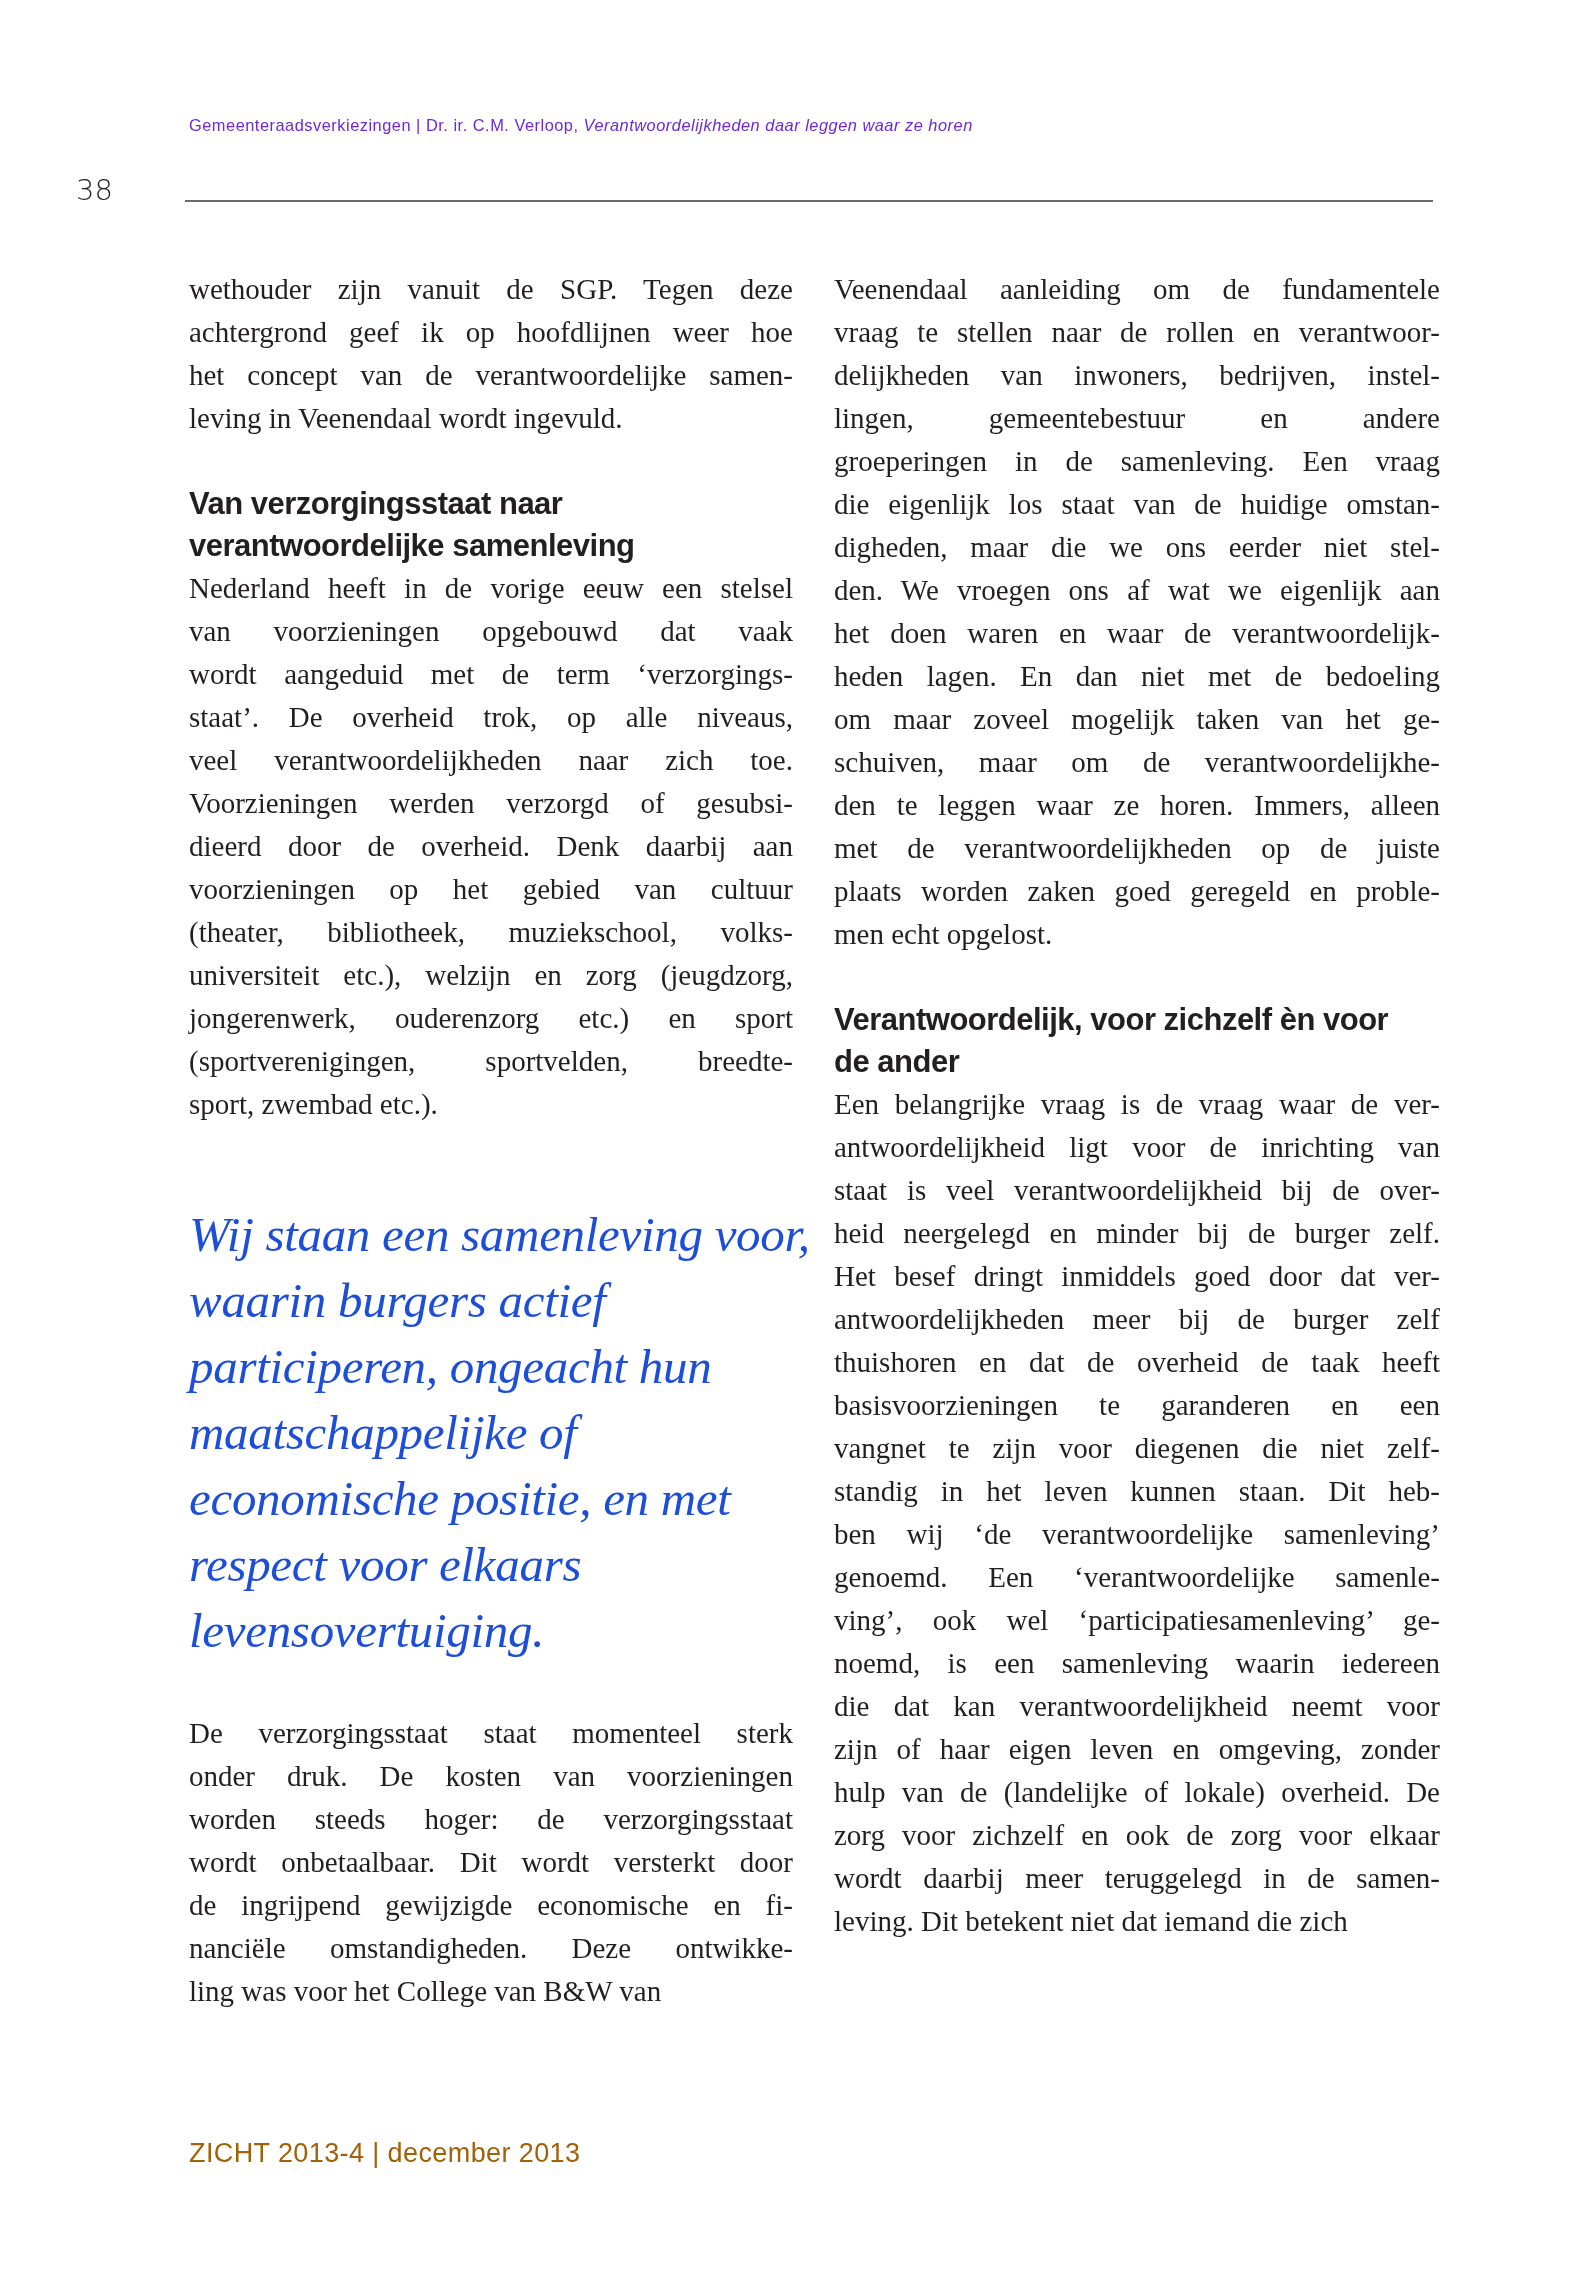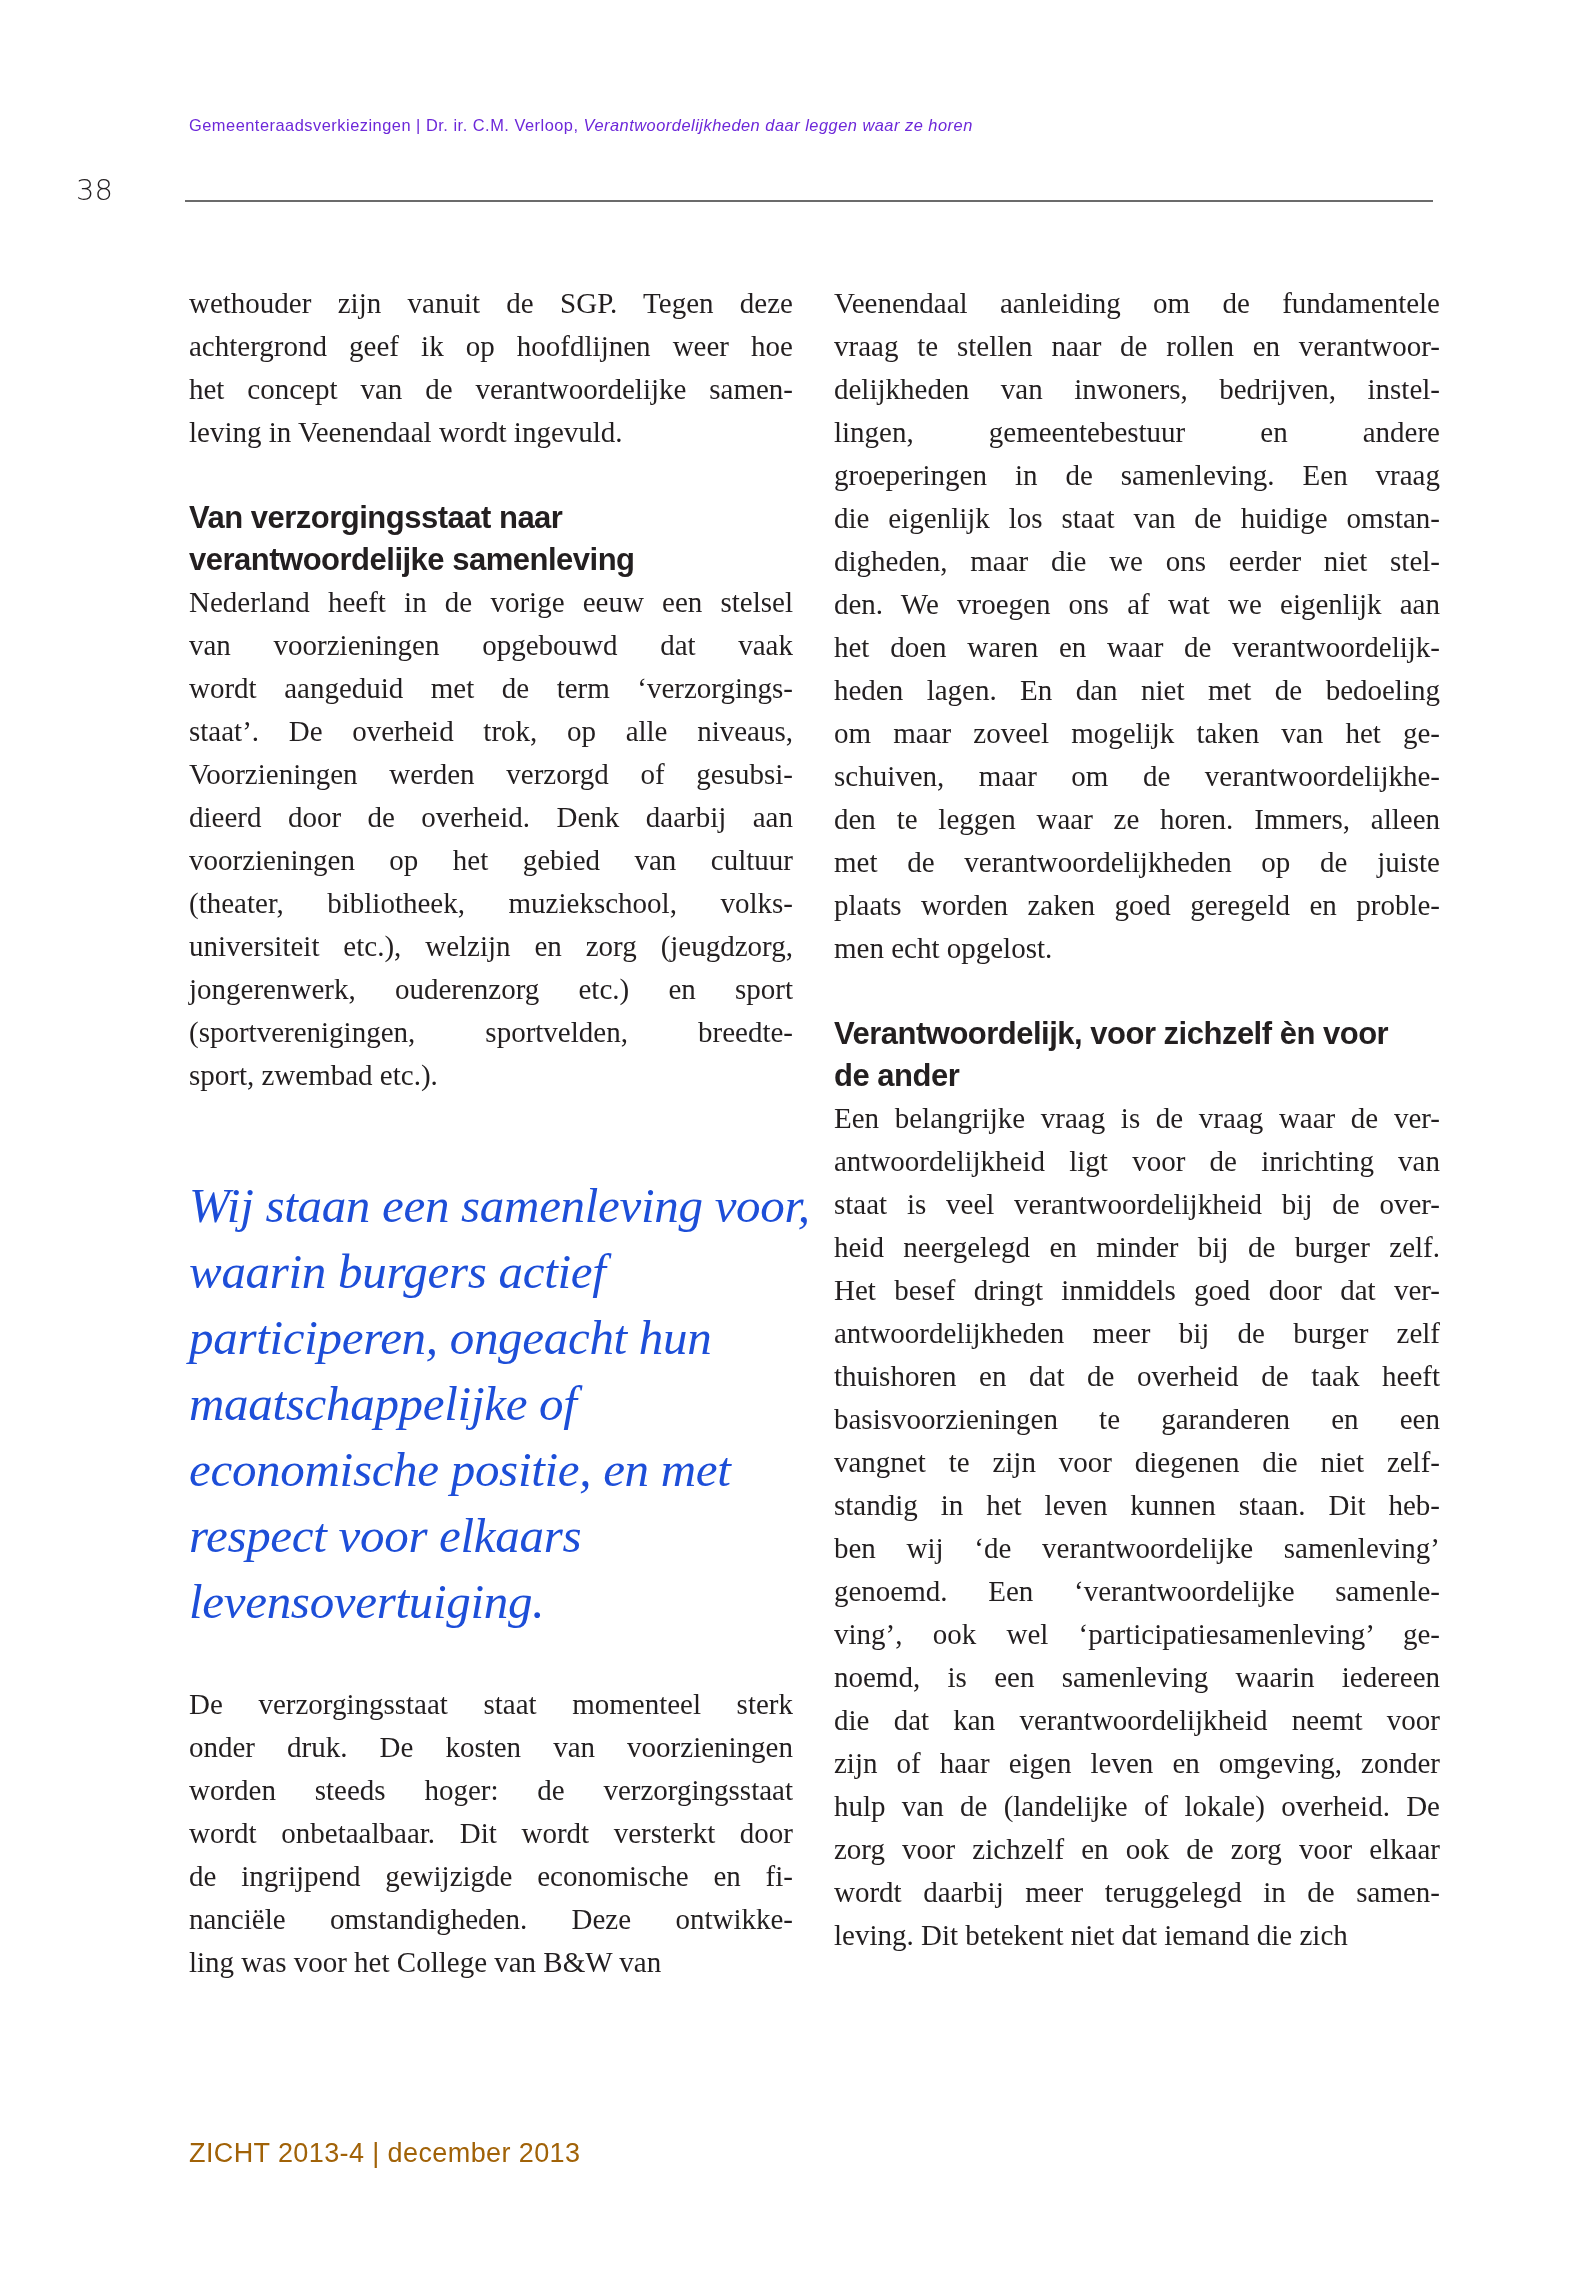--- a/index.html
+++ b/index.html
@@ -8,21 +8,21 @@
     position: absolute; left: 189px; top: 116px;
     font-family: "Liberation Sans", sans-serif; font-size: 16.4px; letter-spacing: 0.5px; color: #6d28d9;
     white-space: nowrap;
   }
   .running-head .it { font-style: italic; }
   .page-num {
     position: absolute; left: 76px; top: 173px;
     font-family: "DejaVu Sans", sans-serif; font-size: 29px; color: #231f20; font-weight: 300;
   }
   .rule { position: absolute; left: 185px; top: 200px; width: 1248px; height: 1.7px; background: #6b6b6b; }
-  .col { position: absolute; top: 282px; width: 604px; font-family: "Liberation Serif", serif; font-size: 29px; line-height: 43px; }
+  .col { position: absolute; top: 268px; width: 604px; font-family: "Liberation Serif", serif; font-size: 29px; line-height: 43px; }
   .col.left { left: 189px; }
   .col.right { left: 834px; width: 606px; }
   .para { margin: 0; text-align: justify; hyphens: manual; }
   .line { display: block; text-align: justify; text-align-last: justify; white-space: nowrap; }
   .line.last { text-align-last: left; }
   .heading {
     font-family: "Liberation Sans", sans-serif; font-weight: bold; font-size: 31px; line-height: 42px;
     letter-spacing: -0.5px; margin: 0; color: #231f20;
   }
   .quote {
@@ -53,20 +53,21 @@
   <div style="height:43px"></div>
   <div class="heading">
       <span class="line last">Van verzorgingsstaat naar</span>
       <span class="line last">verantwoordelijke samenleving</span>
     </div>
   <div class="para">
       <span class="line">Nederland heeft in de vorige eeuw een stelsel</span>
       <span class="line">van voorzieningen opgebouwd dat vaak</span>
       <span class="line">wordt aangeduid met de term ‘verzorgings-</span>
       <span class="line">staat’. De overheid trok, op alle niveaus,</span>
+      <span class="line">veel verantwoordelijkheden naar zich toe.</span>
       <span class="line">Voorzieningen werden verzorgd of gesubsi-</span>
       <span class="line">dieerd door de overheid. Denk daarbij aan</span>
       <span class="line">voorzieningen op het gebied van cultuur</span>
       <span class="line">(theater, bibliotheek, muziekschool, volks-</span>
       <span class="line">universiteit etc.), welzijn en zorg (jeugdzorg,</span>
       <span class="line">jongerenwerk, ouderenzorg etc.) en sport</span>
       <span class="line">(sportverenigingen, sportvelden, breedte-</span>
       <span class="line last">sport, zwembad etc.).</span>
     </div>
   <div style="height:76px"></div>

